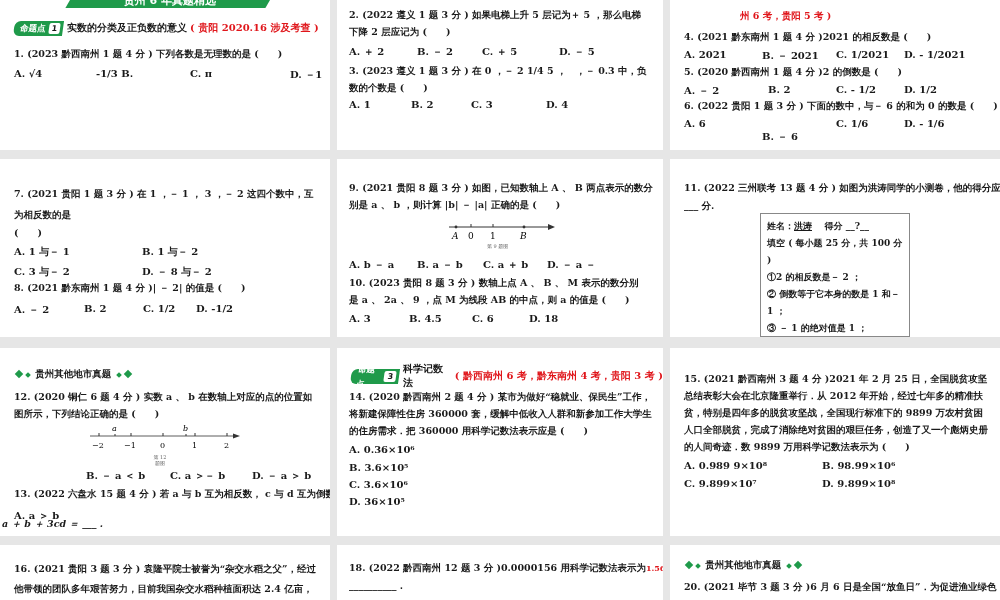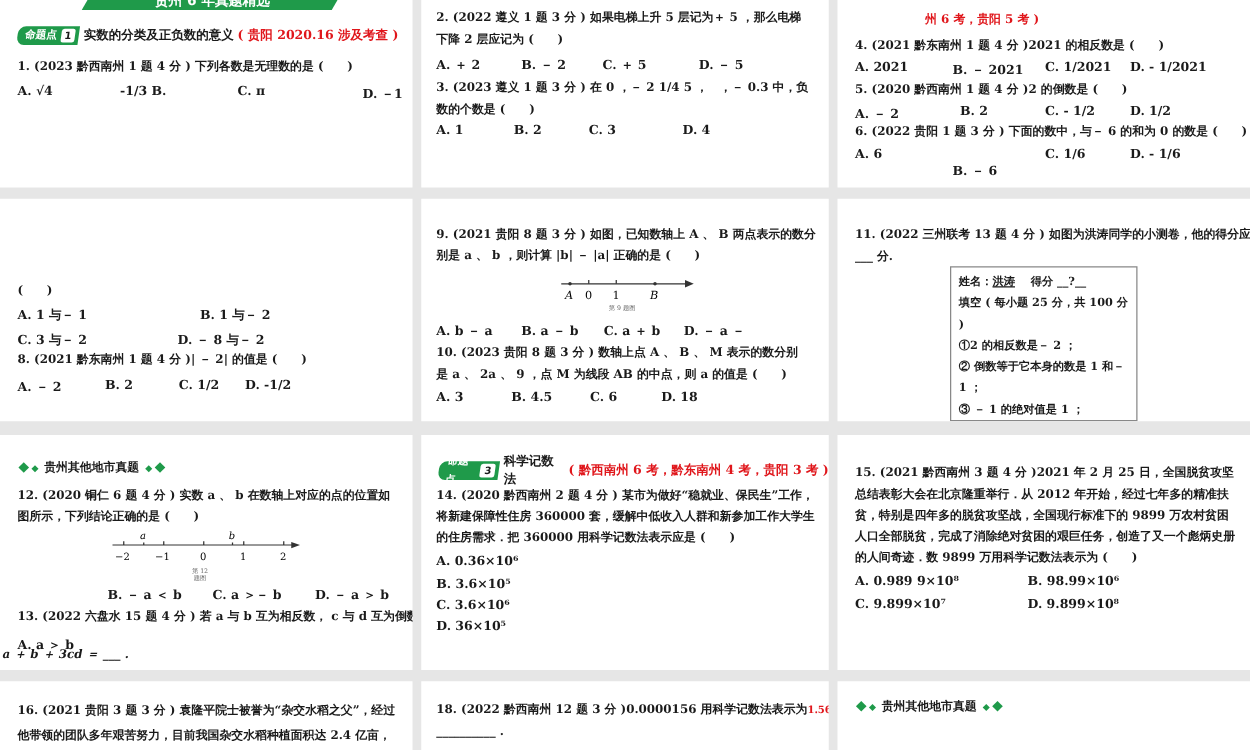--- a/index.html
+++ b/index.html
@@ -73,23 +73,24 @@
   <div class="opt" style="left:166px;top:84px;">C. - 1/2</div>
   <div class="opt" style="left:234px;top:84px;">D. 1/2</div>
   <div class="q" style="left:14px;top:97px;">6. (2022 贵阳 1 题 3 分 ) 下面的数中，与－ 6 的和为 0 的数是 (　　)</div>
   <div class="opt" style="left:14px;top:118px;">A. 6</div>
   <div class="opt" style="left:92px;top:118px;margin-top:12px;">B. － 6</div>
   <div class="opt" style="left:166px;top:118px;">C. 1/6</div>
   <div class="opt" style="left:234px;top:118px;">D. - 1/6</div>
 </div>
 
 <div class="slide" style="left:0;top:159px;width:330px;height:178px;">
+  <div class="q wrap" style="left:14px;top:24px;width:305px;line-height:21px;">7. (2021 贵阳 1 题 3 分 ) 在 1 ，－ 1 ， 3 ，－ 2 这四个数中，互为相反数的是</div>
   <div class="q" style="left:14px;top:65px;">(　　)</div>
   <div class="opt" style="left:14px;top:86px;">A. 1 与－ 1</div>
-  <div class="opt" style="left:142px;top:86px;margin-left:18px;">B. 1 与－ 2</div>
+  <div class="opt" style="left:142px;top:86px;">B. 1 与－ 2</div>
   <div class="opt" style="left:14px;top:106px;">C. 3 与－ 2</div>
   <div class="opt" style="left:142px;top:106px;">D. － 8 与－ 2</div>
   <div class="q" style="left:14px;top:120px;">8. (2021 黔东南州 1 题 4 分 )| － 2| 的值是 (　　)</div>
   <div class="opt" style="left:14px;top:144px;">A. － 2</div>
   <div class="opt" style="left:84px;top:144px;">B. 2</div>
   <div class="opt" style="left:143px;top:144px;">C. 1/2</div>
   <div class="opt" style="left:196px;top:144px;">D. -1/2</div>
 </div>
 
 <div class="slide" style="left:337px;top:159px;width:326px;height:178px;">
@@ -197,13 +198,14 @@
   <div class="q" style="left:12px;top:14px;"><span>18. (2022 黔西南州 12 题 3 分 )0.0000156 用科学记数法表示为</span><span class="red" style="font-size:8px;">1.56×10⁻⁵</span></div>
   <div class="q" style="left:12px;top:32px;">__________ .</div>
 </div>
 
 <div class="slide" style="left:670px;top:545px;width:330px;height:55px;">
   <div class="section-head" style="left:14px;top:14px;">
     <span class="diamond"></span><span class="diamond sm"></span>
     <span>贵州其他地市真题</span>
     <span class="diamond sm"></span><span class="diamond"></span>
   </div>
+  <div class="q" style="left:14px;top:33px;">20. (2021 毕节 3 题 3 分 )6 月 6 日是全国“放鱼日”．为促进渔业绿色</div>
 </div>
 
 </body></html>

